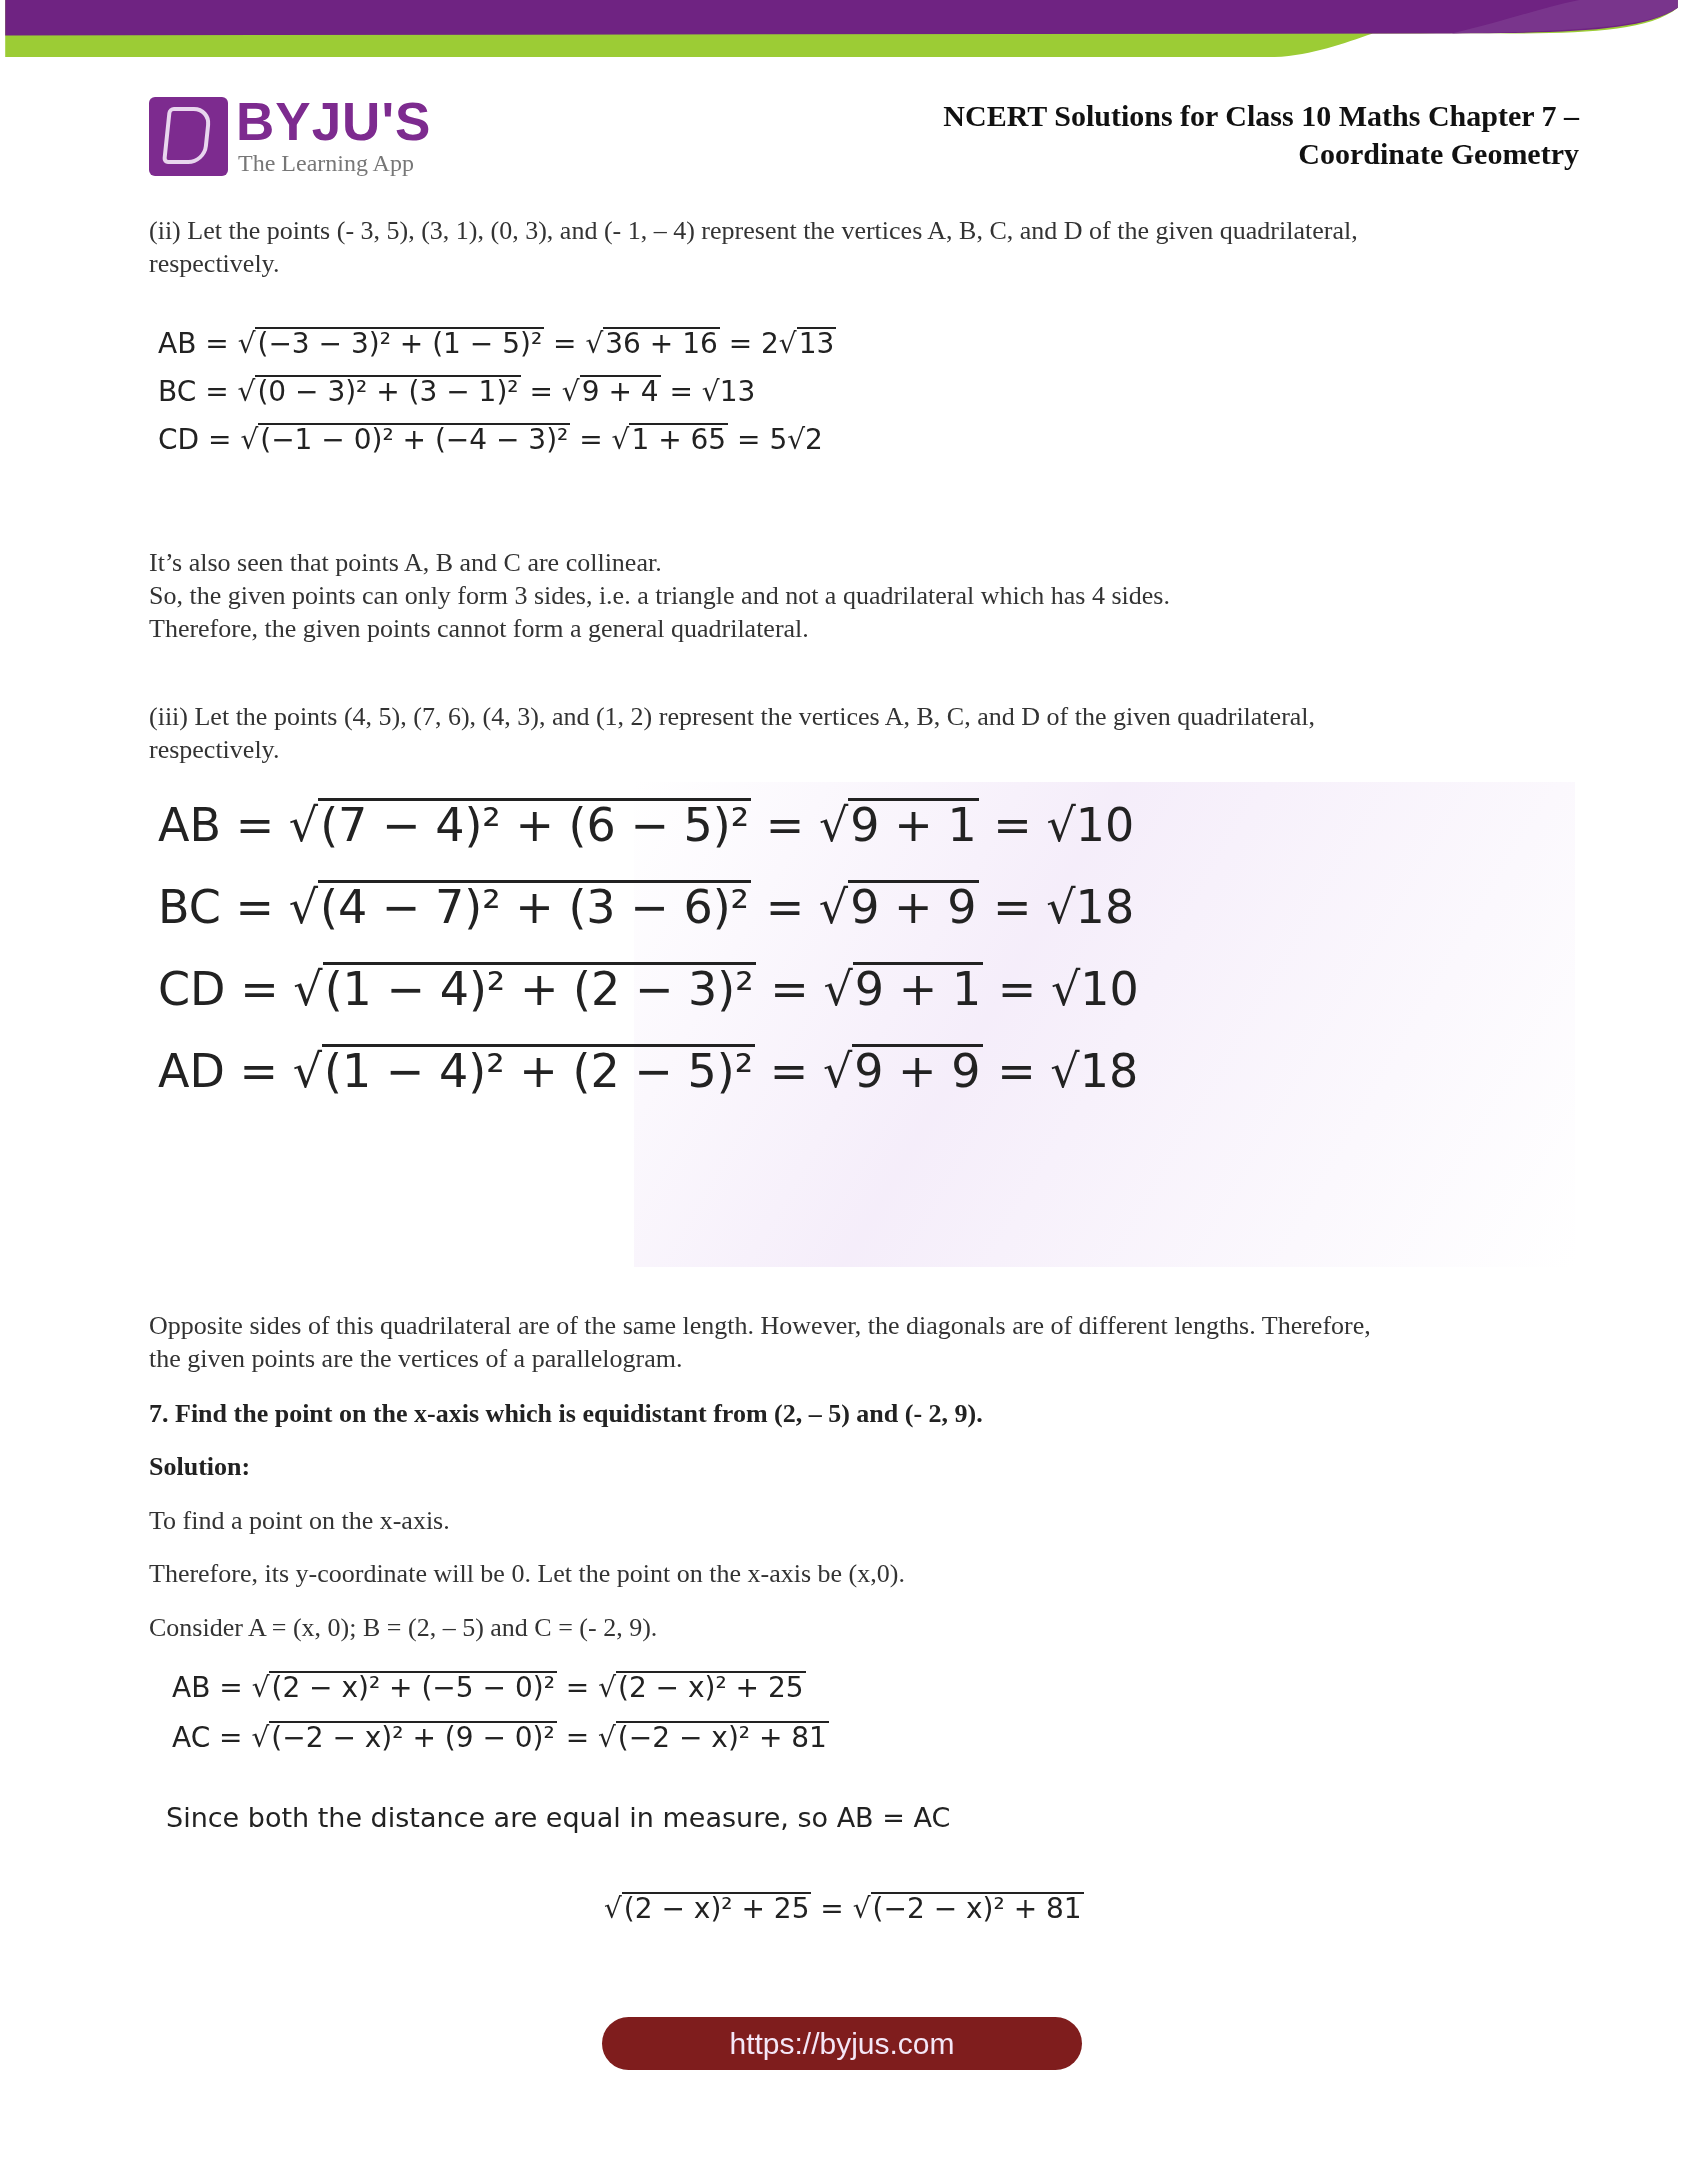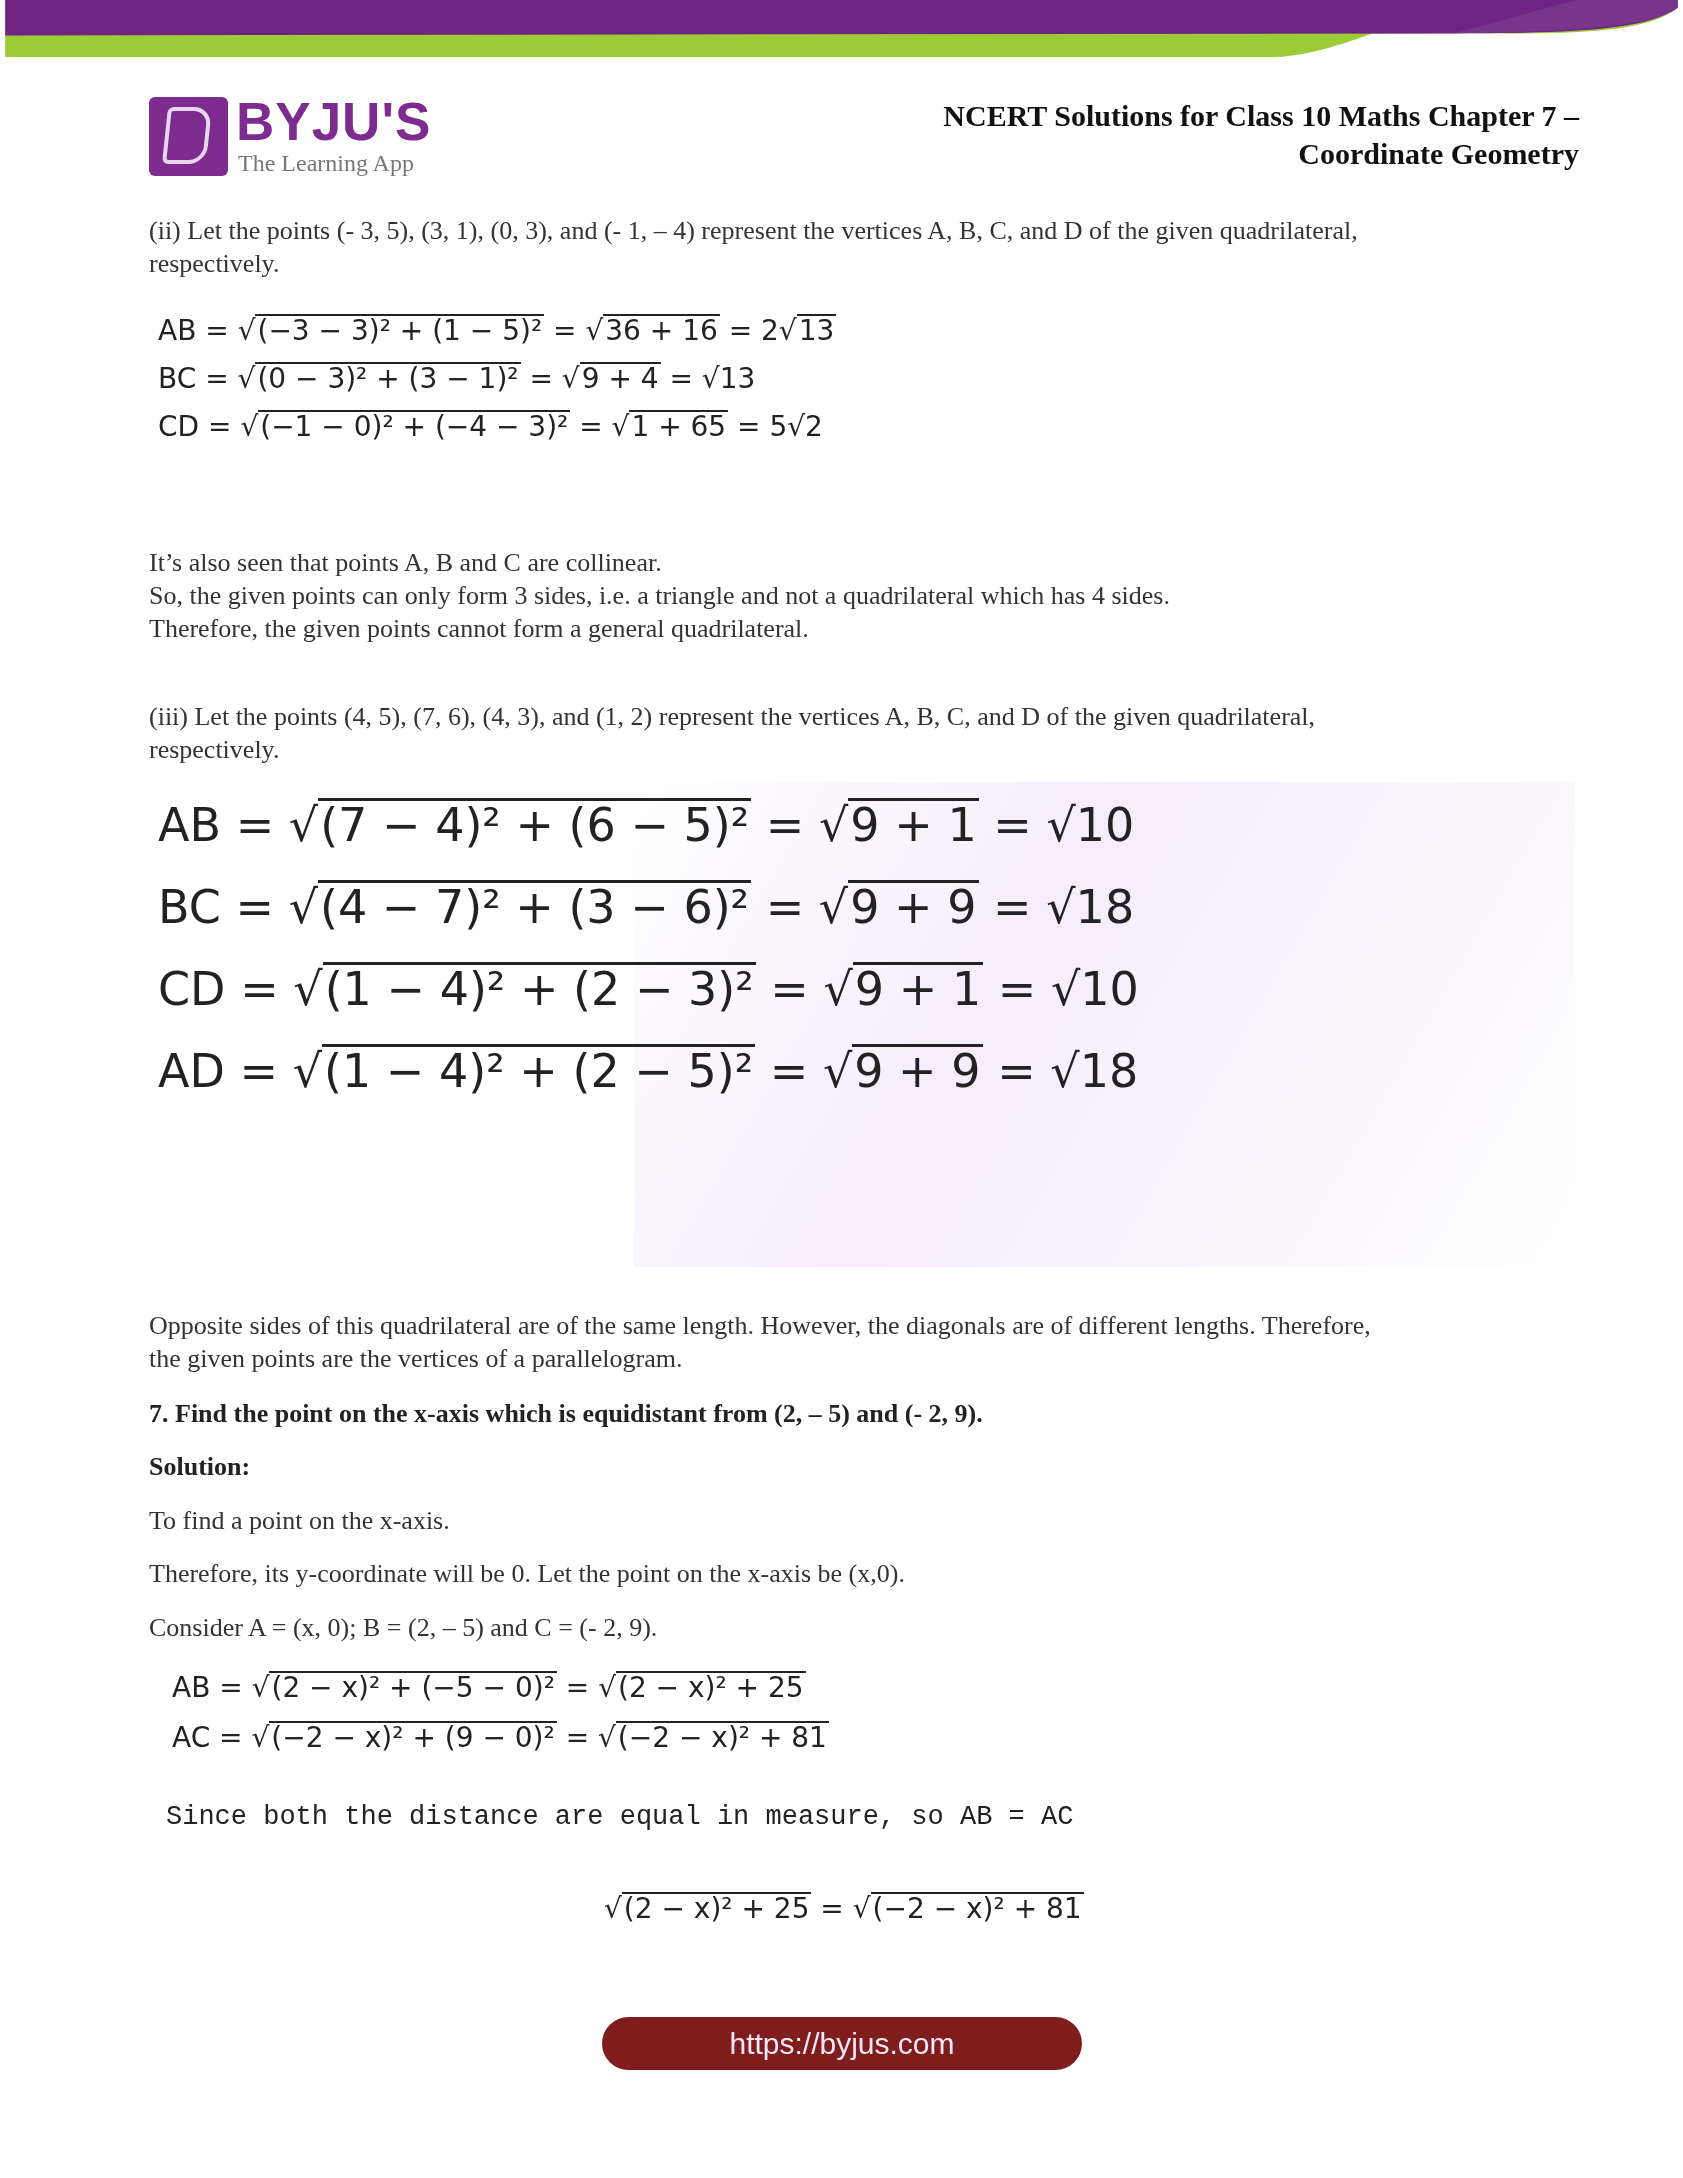--- a/index.html
+++ b/index.html
@@ -52,21 +52,21 @@
 <div class="abs doc-title">
   <div>NCERT Solutions for Class 10 Maths Chapter 7 –</div>
   <div>Coordinate Geometry</div>
 </div>
 
 <div class="abs p" style="top:214px;">
   <div>(ii) Let the points (- 3, 5), (3, 1), (0, 3), and (- 1, – 4) represent the vertices A, B, C, and D of the given quadrilateral,</div>
   <div>respectively.</div>
 </div>
 
-<div class="abs math m-small" style="left:158px; top:307px;">
+<div class="abs math m-small" style="left:158px; top:320px;">
   <div><span>AB = </span><span class="rad">√</span><span class="sqrt">(−3 − 3)² + (1 − 5)²</span><span> = </span><span class="rad">√</span><span class="sqrt">36 + 16</span><span> = 2</span><span class="rad">√</span><span class="sqrt">13</span></div>
   <div><span>BC = </span><span class="rad">√</span><span class="sqrt">(0 − 3)² + (3 − 1)²</span><span> = </span><span class="rad">√</span><span class="sqrt">9 + 4</span><span> = </span><span class="rad">√</span><span>13</span></div>
   <div><span>CD = </span><span class="rad">√</span><span class="sqrt">(−1 − 0)² + (−4 − 3)²</span><span> = </span><span class="rad">√</span><span class="sqrt">1 + 65</span><span> = 5</span><span class="rad">√</span><span>2</span></div>
 </div>
 
 <div class="abs p" style="top:546px;">
   <div>It’s also seen that points A, B and C are collinear.</div>
   <div>So, the given points can only form 3 sides, i.e. a triangle and not a quadrilateral which has 4 sides.</div>
   <div>Therefore, the given points cannot form a general quadrilateral.</div>
 </div>
@@ -94,21 +94,21 @@
 <div class="abs p bold" style="top:1450px;">Solution:</div>
 <div class="abs p" style="top:1504px;">To find a point on the x-axis.</div>
 <div class="abs p" style="top:1557px;">Therefore, its y-coordinate will be 0. Let the point on the x-axis be (x,0).</div>
 <div class="abs p" style="top:1611px;">Consider A = (x, 0); B = (2, – 5) and C = (- 2, 9).</div>
 
 <div class="abs math m-mid" style="left:172px; top:1663px;">
   <div><span>AB = </span><span class="rad">√</span><span class="sqrt">(2 − x)² + (−5 − 0)²</span><span> = </span><span class="rad">√</span><span class="sqrt">(2 − x)² + 25</span></div>
   <div><span>AC = </span><span class="rad">√</span><span class="sqrt">(−2 − x)² + (9 − 0)²</span><span> = </span><span class="rad">√</span><span class="sqrt">(−2 − x)² + 81</span></div>
 </div>
 
-<div class="abs sans-line" style="top:1802px;font-family:Liberation Mono, monospace;">Since both the distance are equal in measure, so AB = AC</div>
+<div class="abs sans-line" style="top:1802px;">Since both the distance are equal in measure, so AB = AC</div>
 
 <div class="abs math m-mid" style="left:604px; top:1884px;">
   <span class="rad">√</span><span class="sqrt">(2 − x)² + 25</span><span> = </span><span class="rad">√</span><span class="sqrt">(−2 − x)² + 81</span>
 </div>
 
 <div class="abs footer-pill">
   <span class="footer-text">https://byjus.com</span>
 </div>
 
 

